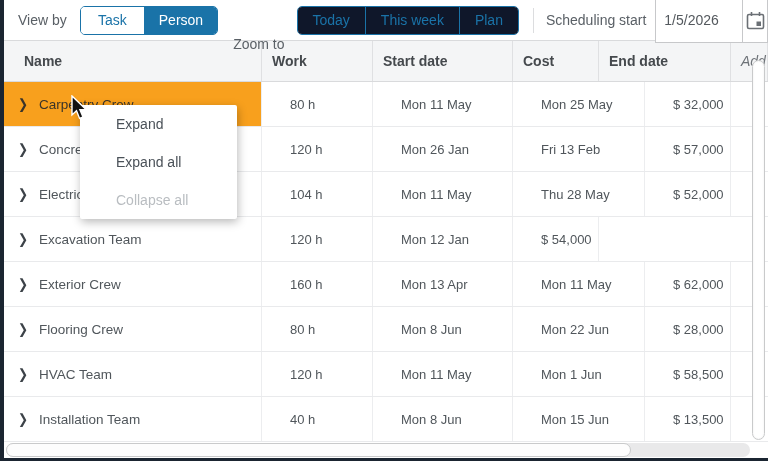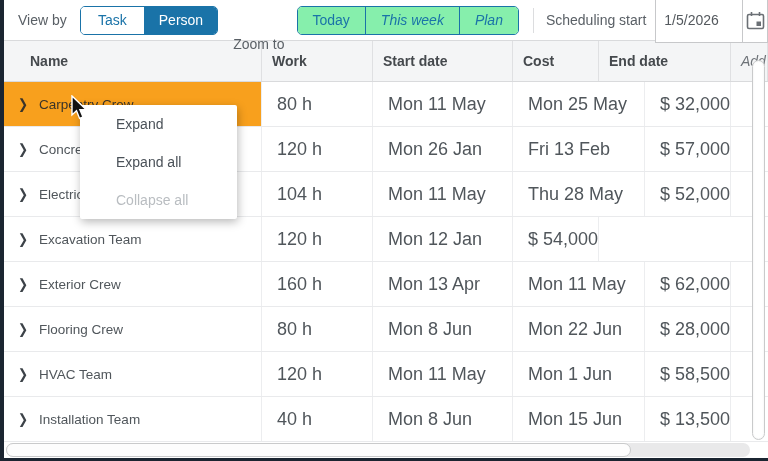--- a/index.html
+++ b/index.html
@@ -22,46 +22,46 @@
   .tb-label{font-size:14px;color:#5a6066;white-space:nowrap;}
   .lbl-viewby{margin-left:14px;}
   .seg{display:flex;margin-left:13px;border:1px solid var(--accent);border-radius:5px;overflow:hidden;height:29px;}
   .seg-btn{min-width:63px;padding:0 14px;display:flex;align-items:center;justify-content:center;
            font-size:14px;color:var(--accent);background:#fff;cursor:pointer;white-space:nowrap;}
   .seg-btn + .seg-btn{border-left:1px solid var(--accent);}
   .seg-btn.active{background:var(--accent);color:#fff;}
   .lbl-zoomto{margin-left:15px;margin-top:48px;}
   .btn-group{display:flex;margin-left:12px;border:1px solid var(--accent);border-radius:5px;overflow:hidden;height:29px;}
   .grp-btn{padding:0 15px;display:flex;align-items:center;justify-content:center;
-           font-size:14px;color:var(--accent);background:#86efac;cursor:pointer;white-space:nowrap;}
-  .grp-btn + .grp-btn{border-left:1px solid var(--accent);font-style:italic;}
+           font-size:14px;color:var(--accent);background:#0f172a;cursor:pointer;white-space:nowrap;}
+  .grp-btn + .grp-btn{border-left:1px solid var(--accent);}
   .tb-sep{width:1px;height:25px;background:#dcdddf;margin-left:14px;}
   .lbl-sched{margin-left:12px;}
   .datefield{display:flex;margin-left:9px;height:46px;border:1px solid #c7c8ca;flex:1;min-width:0;justify-content:space-between;}
   .date-input{width:86px;border:none;outline:none;font-size:14px;color:#54595e;padding:0 8px;
               font-family:"Liberation Sans","DejaVu Sans",sans-serif;background:#fff;}
   .date-trigger{border-left:1px solid #c7c8ca;width:39px;display:flex;align-items:center;justify-content:center;cursor:pointer;background:#fff;}
 
   
   .grid{position:absolute;left:4px;top:41px;right:0;bottom:3px;background:#fff;overflow:hidden;}
   .gr-row{display:flex;height:45px;border-bottom:1px solid #e9eaec;}
   .gr-head{height:41px;background:#f4f5f6;border-bottom:1px solid #d9dadc;}
   .cell{flex:none;display:flex;align-items:center;border-right:1px solid #ecedef;overflow:hidden;white-space:nowrap;}
   .gr-head .cell{border-right:1px solid #dfe0e2;}
   .c-name{width:258px;}
   .c-work{width:111px;}
   .c-start{width:140px;}
   .c-end{width:132px;}
   .c-cost{width:86px;}
   .c-add{flex:1;border-right:none;}
   .hd{font-size:14px;font-weight:bold;color:#45494d;padding-left:10px;}
-  .hd.c-name{padding-left:26px;}
+  .hd.c-name{padding-left:20px;}
   .hd.c-add{font-weight:normal;font-style:italic;color:#6e7periods378;}
   .hd-add{font-weight:normal;font-style:italic;color:#6e7378;}
-  .td{font-size:18px;color:#50565b;padding-left:15px;}
+  .td{font-size:13px;color:#50565b;padding-left:28px;}
   .name-cell{padding-left:14px;gap:11px;}
   .chev{font-size:12px;color:#3c4248;transform:scaleY(1.15);cursor:pointer;line-height:1;}
   .name-txt{font-size:13.5px;color:#50565b;}
   .row-sel .c-name{background:var(--selection);}
   .row-sel .c-name .name-txt,.row-sel .c-name .chev{color:#3b3429;}
 
   
   .vscroll{position:absolute;right:3px;top:60px;width:13px;height:380px;background:#fff;
            border:1px solid #c9cacb;border-radius:7px;z-index:20;box-shadow:inset 0 0 2px rgba(0,0,0,.08);}
   .hscroll-track{position:absolute;left:6px;right:18px;bottom:4px;height:14px;background:#e9e9ea;

